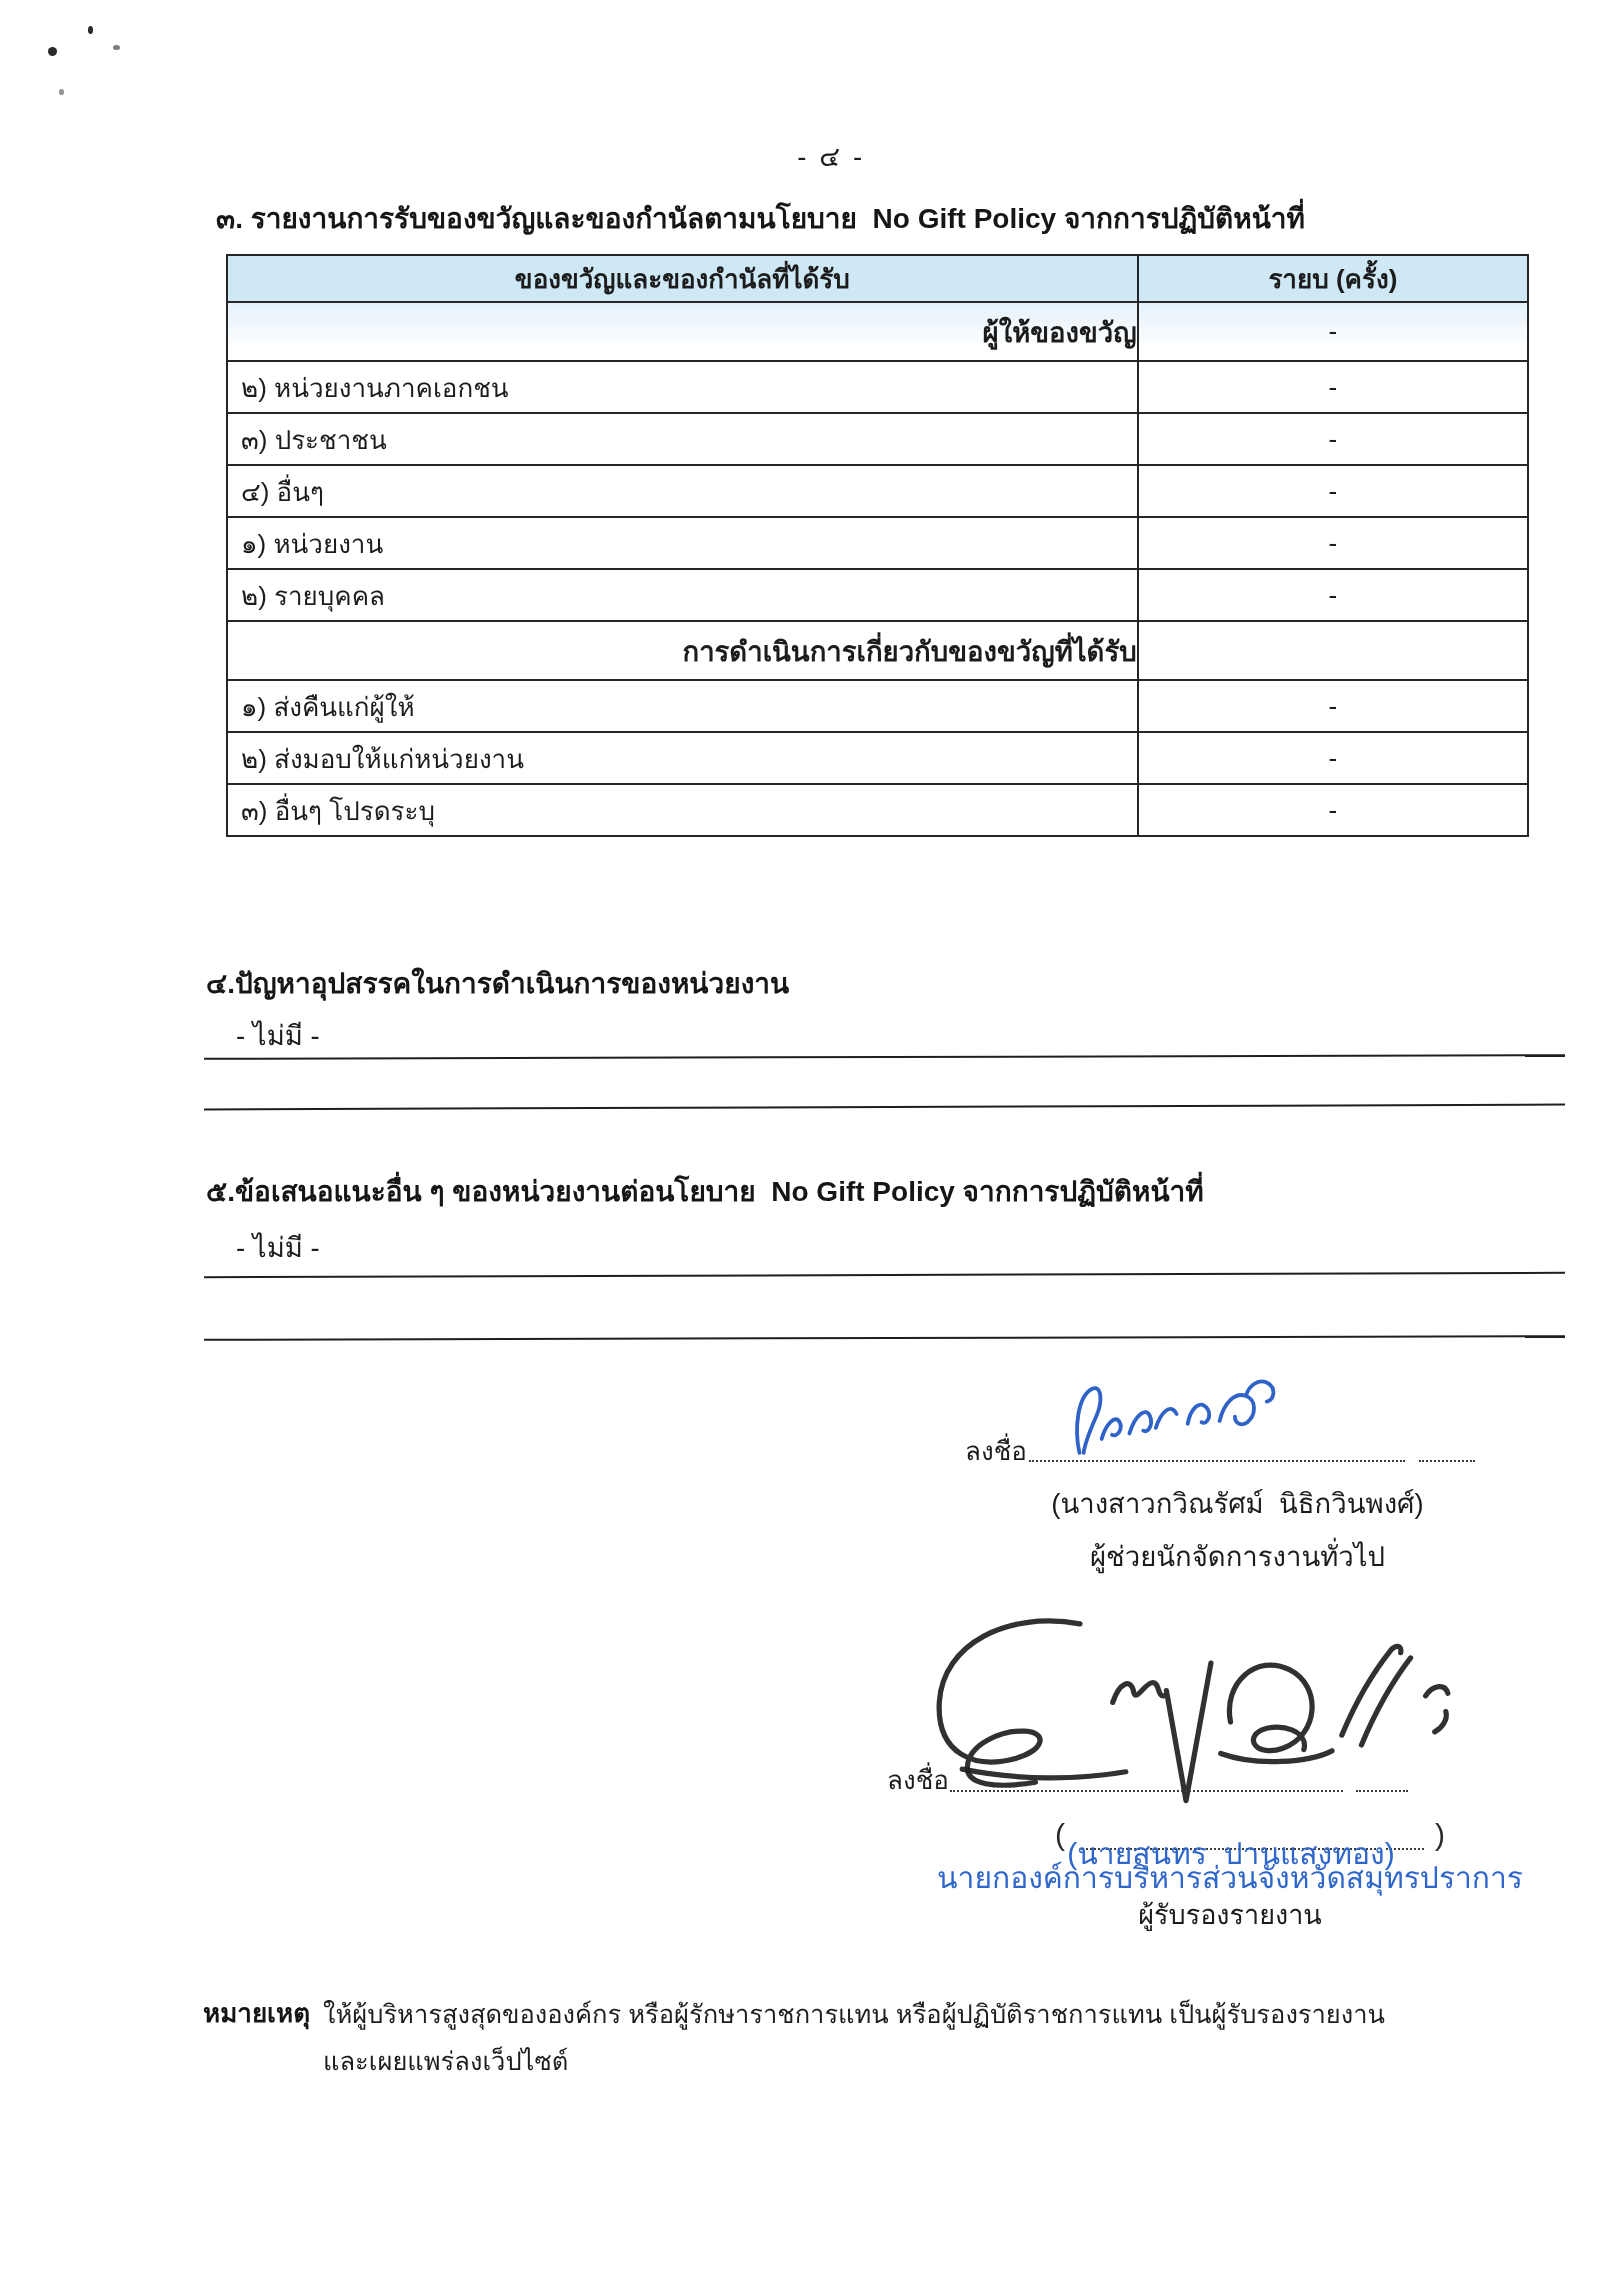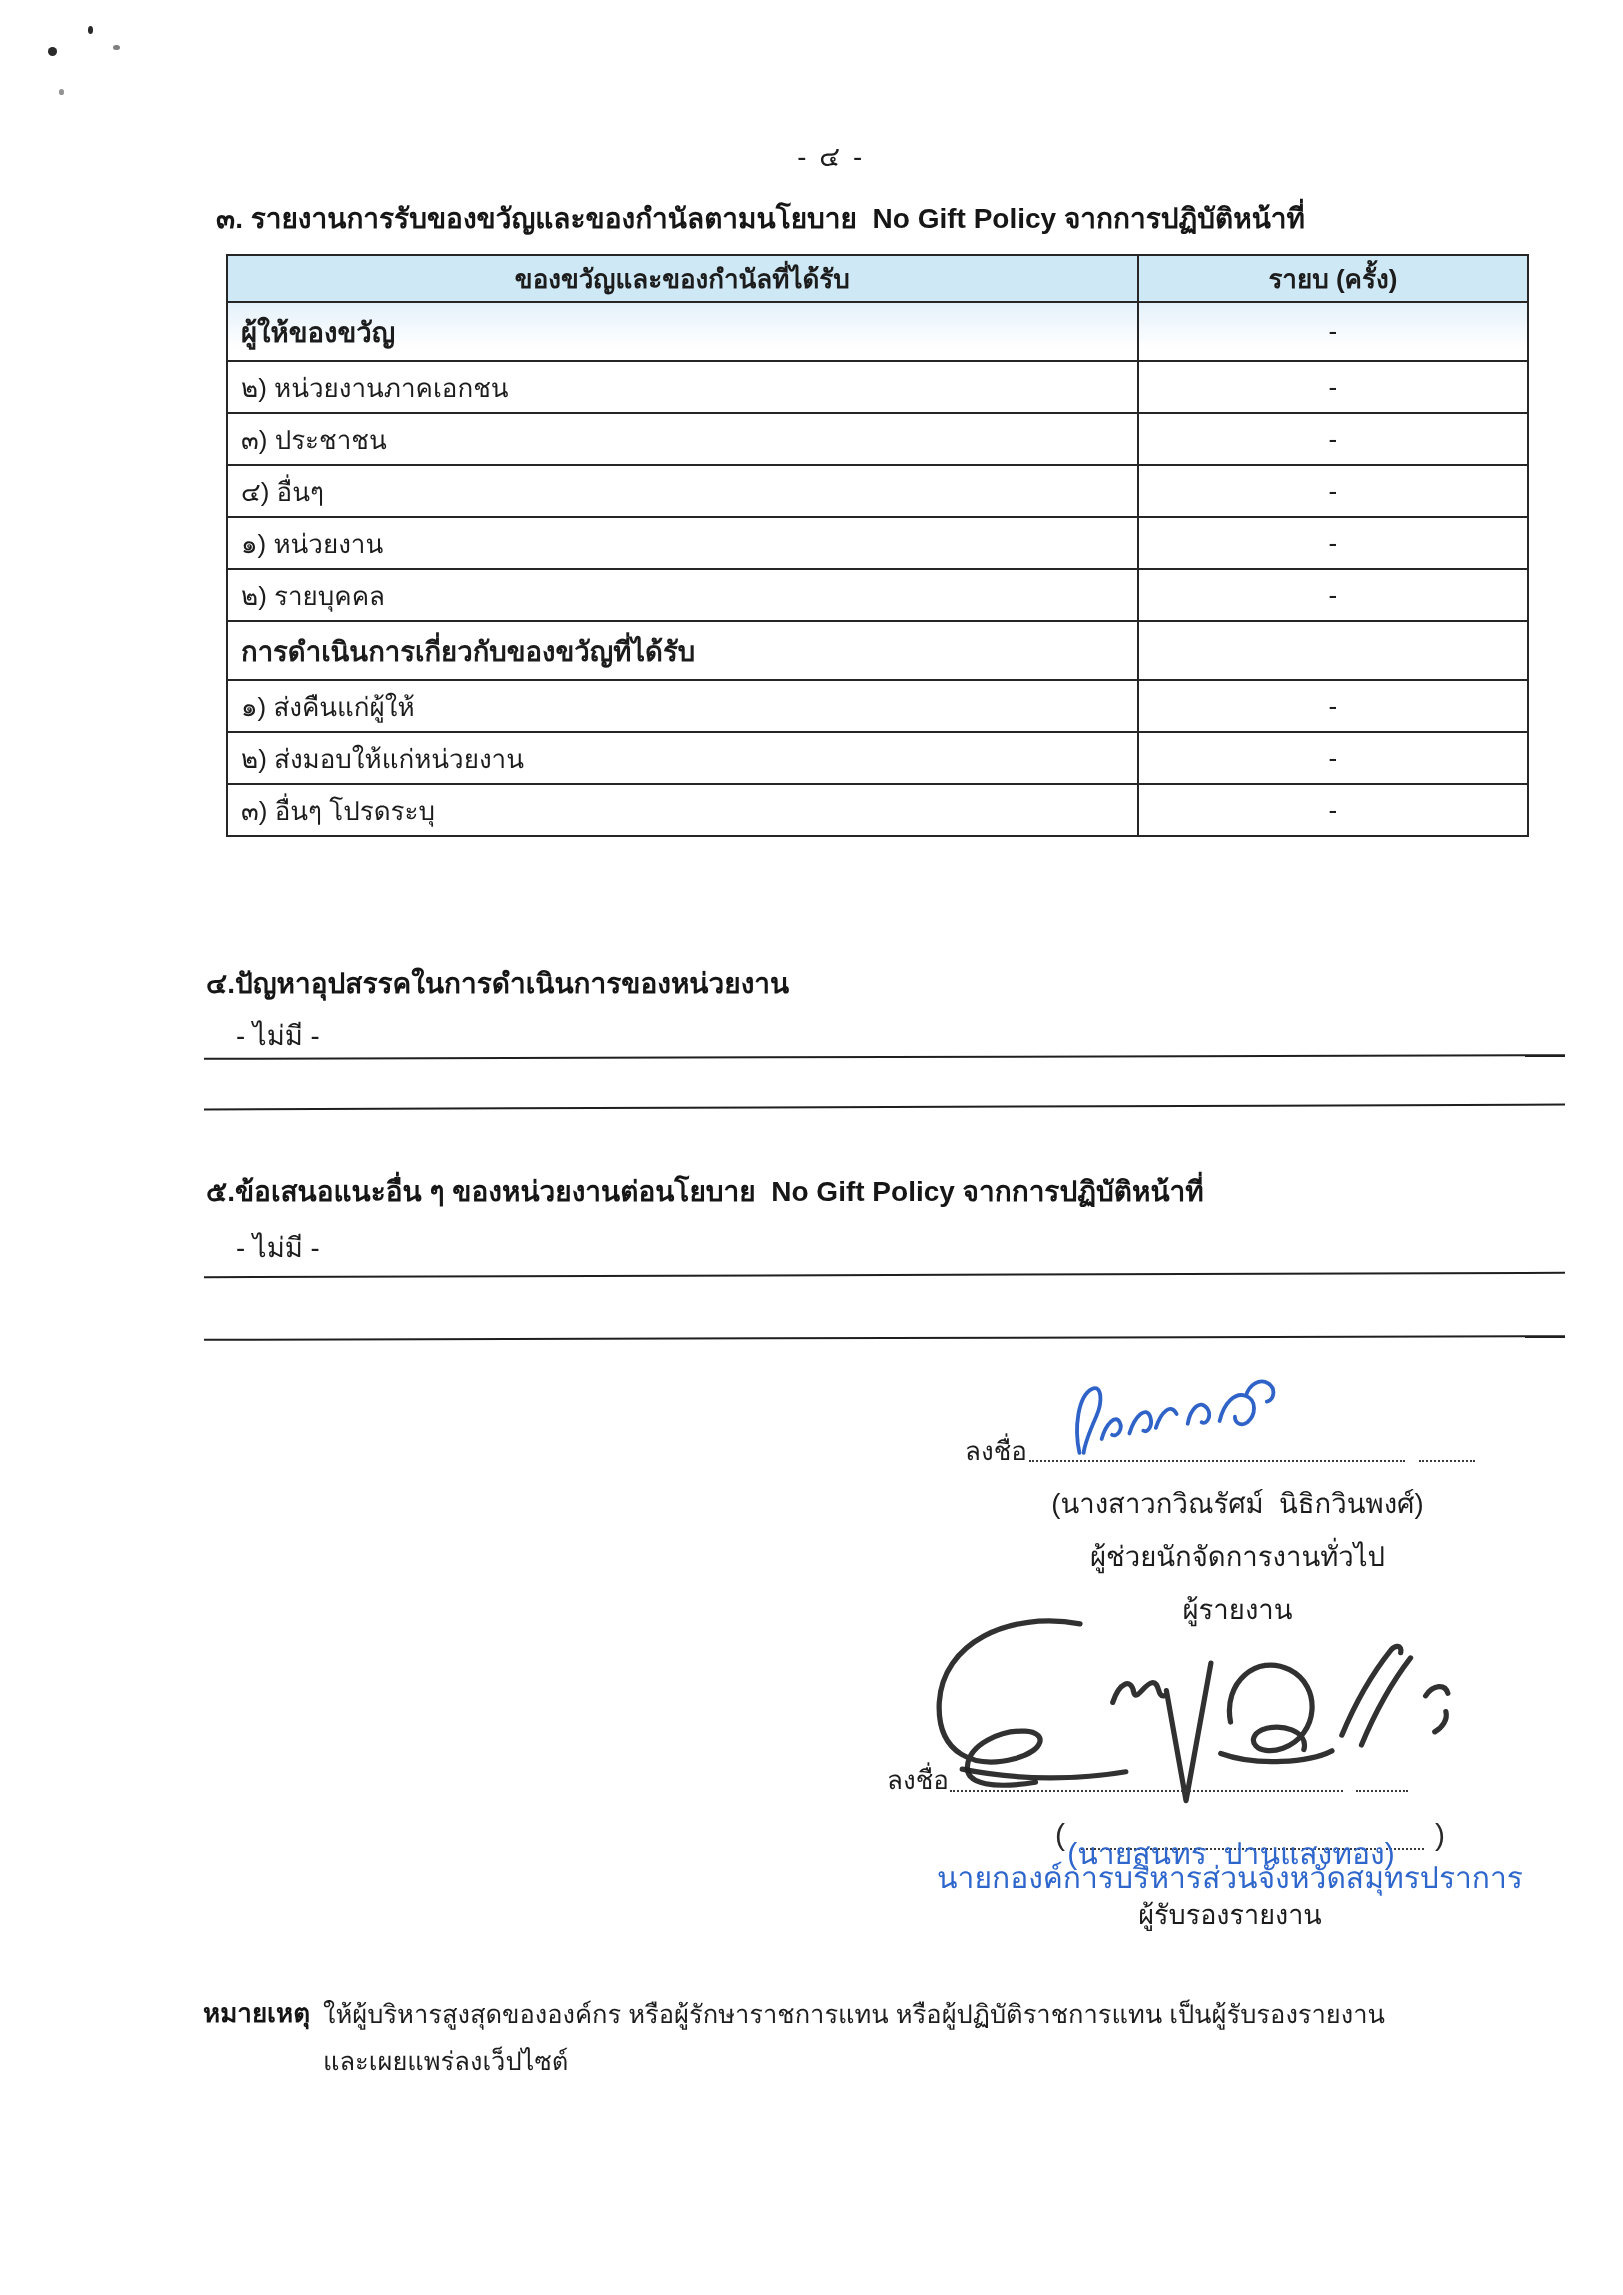--- a/index.html
+++ b/index.html
@@ -43,21 +43,21 @@
     font-weight:normal;
     text-align:left;
   }
   table.gift th{
     background:var(--table-header-bg,#cfe8f5);
     font-weight:bold;text-align:center;height:45px;padding:0;
   }
   table.gift td.val{text-align:center;padding:0;}
   tr.r{height:52px;}
   tr.sub{height:59px;}
-  tr.sub td.lbl{font-weight:bold;font-size:27.5px;}
+  tr.sub td.lbl{font-weight:bold;font-size:27.5px;text-align:right;}
   tr.row-giver td{background:linear-gradient(180deg,#e4f1fa 0%,#ffffff 80%);}
   
   .sign-label{font-size:26px;color:#1d1d1d;}
   .dots{position:absolute;border-bottom:2.6px dotted #3a3a3a;height:27.5px;}
   .center-text{text-align:center;font-size:27.5px;color:#1c1c1c;}
   .blue{color:var(--stamp-blue,#2e66cc);}
   .paren{font-size:30px;color:#2a2a2a;}
   .note-label{font-size:26px;font-weight:bold;color:#141414;}
   .note-text{font-size:25.5px;color:#1d1d1d;}
   svg.sig{position:absolute;overflow:visible;}
@@ -147,21 +147,20 @@
     <path d="M60,106 C66,84 80,70 86,82 C91,92 82,104 75,100"></path>
     <path d="M100,98 C108,72 124,58 130,74 C134,86 127,98 120,94 M138,90 C146,66 160,54 168,70"></path>
     <path d="M184,84 C188,62 202,48 212,62 C219,72 212,86 204,82"></path>
     <path d="M230,80 C236,54 252,38 268,44 C284,50 282,72 270,82 C262,88 252,84 252,74 M268,44 C272,28 288,18 300,26 C312,34 308,50 298,52"></path>
   </svg>
   <div class="abs sign-label" style="left:965px;top:1430px;">ลงชื่อ</div>
   <div class="dots" style="left:1029px;top:1432px;width:376px;"></div>
   <div class="dots" style="left:1419px;top:1432px;width:56px;"></div>
   <div class="abs center-text" style="left:969px;top:1481px;width:537px;">(นางสาวกวิณรัศม์&nbsp; นิธิกวินพงศ์)</div>
   <div class="abs center-text" style="left:969px;top:1534px;width:537px;">ผู้ช่วยนักจัดการงานทั่วไป</div>
-  <div class="abs center-text" style="left:969px;top:1587px;width:537px;">ผู้รายงาน</div>
 
   <svg class="sig sig-black abs" style="left:864px;top:1604px;" width="576" height="223" viewBox="0 0 880 340">
     <path d="M330,30 C220,10 120,60 115,150 C111,230 170,252 230,236 C275,224 282,196 246,194 C210,192 160,214 158,248 C156,276 200,282 262,272"></path>
     <path d="M150,252 C240,270 330,268 400,256"></path>
     <path d="M380,150 C390,120 408,112 412,134 C415,150 428,122 440,120 C452,118 448,142 458,140 M462,132 L492,300 L530,90"></path>
     <path d="M560,180 C548,120 600,75 650,100 C700,125 695,200 640,220 C600,234 580,205 608,192 C636,180 680,194 672,222 M545,228 C600,248 680,242 715,224"></path>
     <path d="M730,200 C755,140 785,95 805,70 C812,62 822,62 820,74 M760,215 C785,155 815,108 835,82"></path>
     <path d="M858,140 C870,122 888,122 892,136 M872,195 C884,188 892,176 889,164"></path>
   </svg>
   <div class="abs sign-label" style="left:887px;top:1759px;">ลงชื่อ</div>

